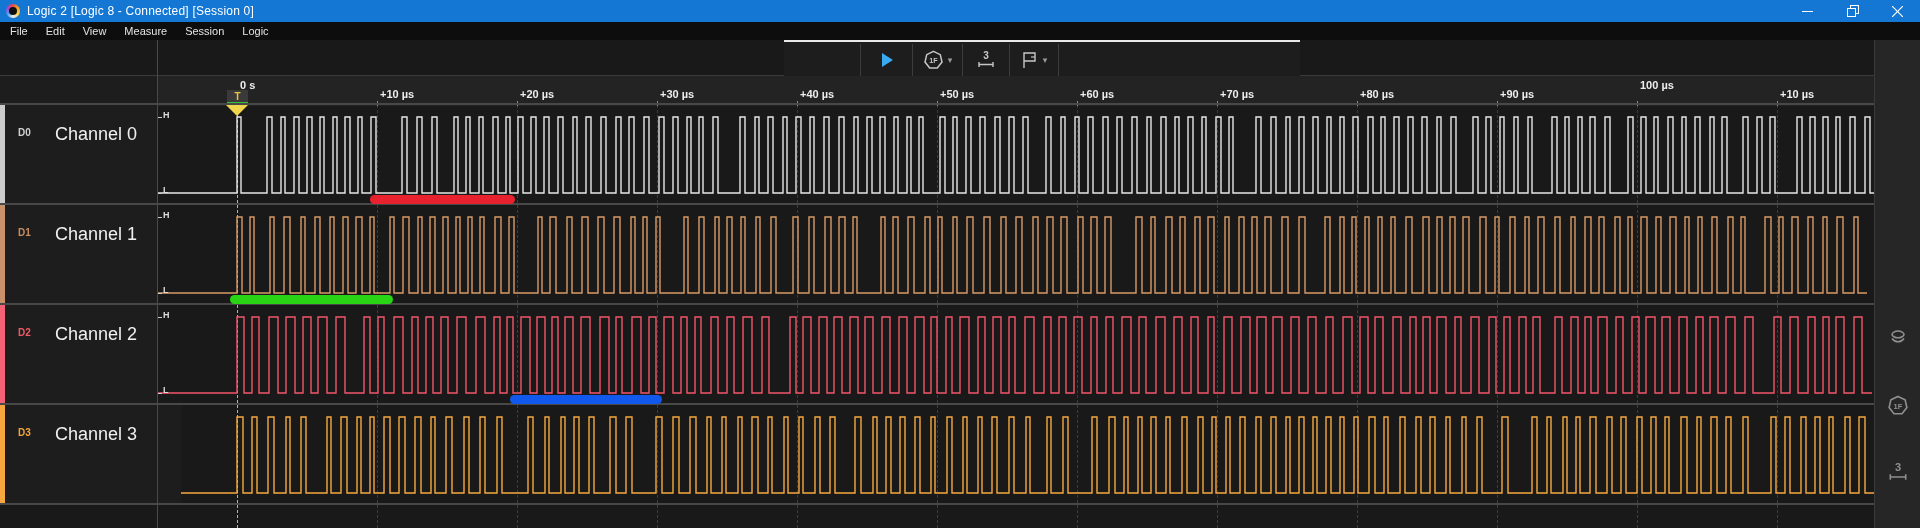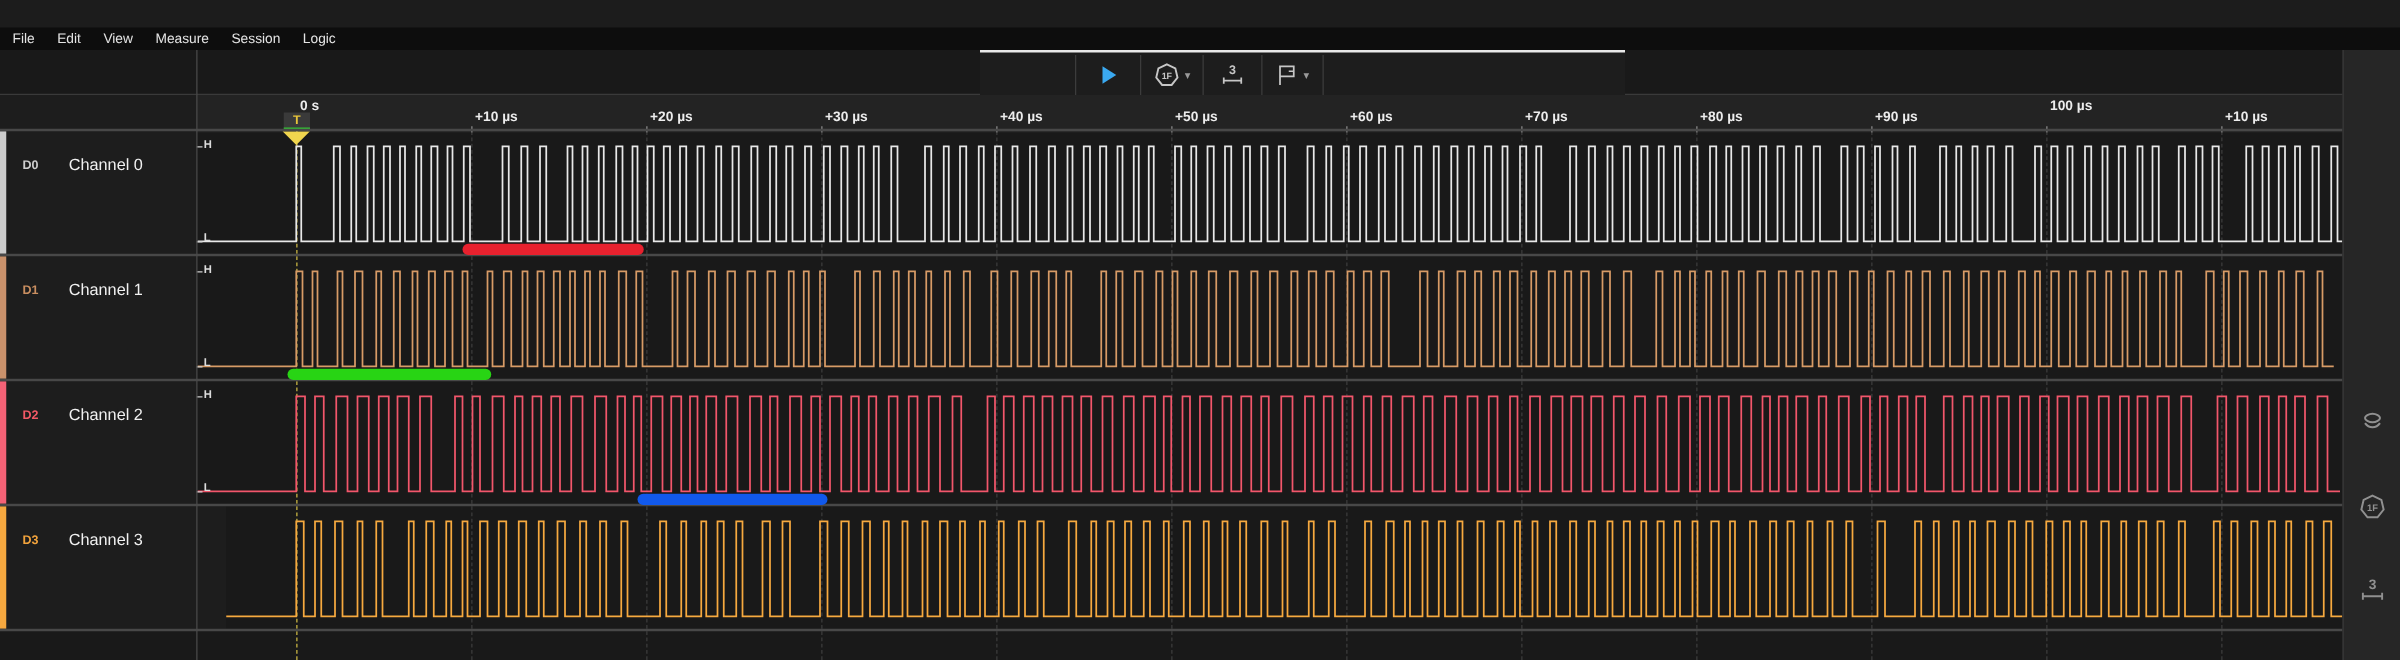--- a/index.html
+++ b/index.html
@@ -50,33 +50,56 @@
   .wave-row{position:absolute;left:0;width:1717px;height:98px;z-index:3;}
   .wave-row svg{position:absolute;left:0;top:0;}
   .hl{position:absolute;font-size:9px;font-weight:bold;color:#dcdcdc;z-index:4;}
   .hl-tick{position:absolute;width:5px;height:1px;background:#cfcfcf;z-index:4;}
   .row-sep{position:absolute;left:0;width:1874px;height:2px;background:#484848;z-index:5;}
   .ann-bar{position:absolute;height:9px;border-radius:5px;z-index:6;}
   
   .ch-label{position:absolute;left:0;width:157px;height:98px;background:#1d1d1d;z-index:4;}
   .ch-strip{position:absolute;left:0;top:0;width:5px;height:98px;}
   .ch-id{position:absolute;left:18px;top:22px;font-size:10px;font-weight:bold;}
-  .ch-name{position:absolute;left:55px;top:19px;font-size:13px;color:#f0f0f0;text-align:center;}
+  .ch-name{position:absolute;left:55px;top:19px;font-size:18px;color:#f0f0f0;text-align:center;}
   
   .sidebar{position:absolute;left:1874px;top:0;width:46px;height:488px;background:#262626;
            border-left:1px solid #3a3a3a;box-sizing:border-box;z-index:9;}
   .sb-icon{position:absolute;left:11px;width:24px;height:24px;color:#909090;display:flex;align-items:center;justify-content:center;}
   .hept{stroke:#909090;fill:none;stroke-width:1.6;}
   .hept-txt{font-size:7.5px;font-weight:bold;fill:#909090;font-family:"Liberation Sans",sans-serif;}
 </style>
 </head>
 <body>
 
 <div class="app">
 
+  <div class="titlebar">
+    <div class="appicon"></div>
+    <div class="title-text">Logic 2 [Logic 8 - Connected] [Session 0]</div>
+    <div class="win-controls">
+      <div class="win-btn">
+        <svg width="11" height="11" viewBox="0 0 11 11">
+            <line x1="0" y1="5.5" x2="11" y2="5.5" stroke="#fff" stroke-width="1"></line>
+          </svg>
+      </div>
+      <div class="win-btn">
+        <svg width="12" height="12" viewBox="0 0 12 12" fill="none" stroke="#fff" stroke-width="1">
+          <rect x="3.5" y="0.5" width="8" height="8"></rect>
+            <rect x="0.5" y="3.5" width="8" height="8" fill="#1477d4"></rect>
+        </svg>
+      </div>
+      <div class="win-btn">
+        <svg width="11" height="11" viewBox="0 0 11 11" stroke="#fff" stroke-width="1.2">
+          <line x1="0" y1="0" x2="11" y2="11"></line>
+            <line x1="11" y1="0" x2="0" y2="11"></line>
+        </svg>
+      </div>
+    </div>
+  </div>
 
   <div class="menubar" id="menubar">
       <div class="menu-item">File</div>
       <div class="menu-item">Edit</div>
       <div class="menu-item">View</div>
       <div class="menu-item">Measure</div>
       <div class="menu-item">Session</div>
       <div class="menu-item">Logic</div>
     </div>
 

